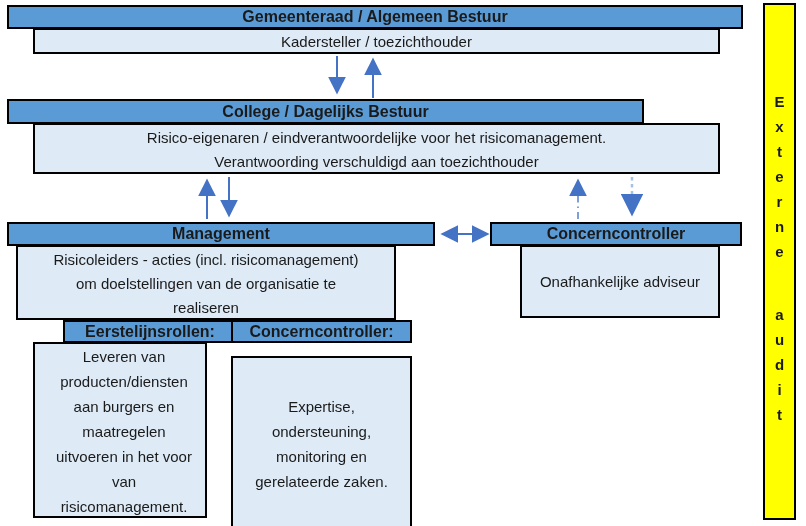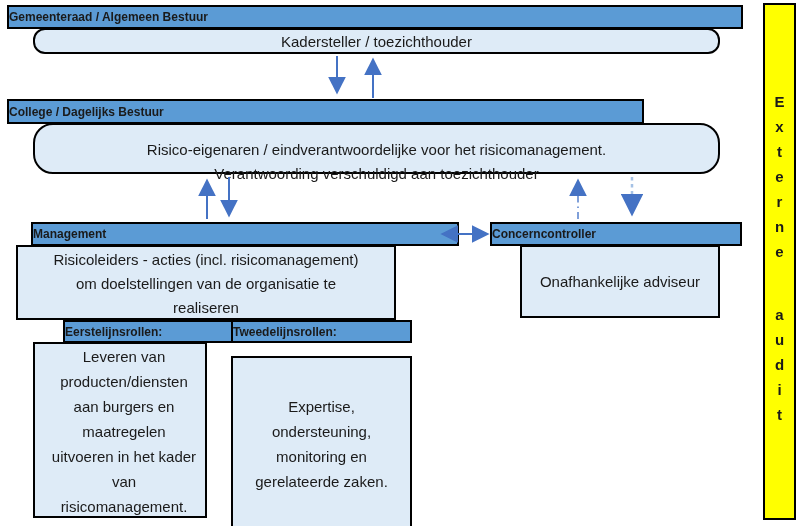--- a/index.html
+++ b/index.html
@@ -4,34 +4,34 @@
 <style>
   html,body{margin:0;padding:0;background:#fff;}
   .canvas{
     position:relative;width:806px;height:526px;background:#fff;
     font-family:"Liberation Sans",sans-serif;color:var(--text,#1a1a1a);
     overflow:hidden;
   }
   .hbar{
     position:absolute;background:var(--bar-fill,#5B9BD5);
     border:2px solid var(--border,#000);box-sizing:border-box;
-    display:flex;align-items:center;
-    font-weight:bold;font-size:12px;z-index:2;white-space:nowrap;
+    display:flex;align-items:center;justify-content:center;
+    font-weight:bold;font-size:16px;z-index:2;white-space:nowrap;
   }
   .obox{
     position:absolute;background:var(--box-fill,#DEEBF7);
     border:2px solid var(--border,#000);box-sizing:border-box;
     text-align:center;font-size:15px;z-index:1;
   }
   .obox .ln{white-space:nowrap;}
   #bar-gemeenteraad{left:7px;top:5px;width:736px;height:24px;}
-  #box-kadersteller{left:33px;top:28px;width:687px;height:26px;display:flex;align-items:center;justify-content:center;border-radius:12px;}
+  #box-kadersteller{left:33px;top:28px;width:687px;height:26px;display:flex;align-items:center;justify-content:center;}
   #bar-college{left:7px;top:99px;width:637px;height:25px;}
-  #box-college{left:33px;top:123px;width:687px;height:51px;line-height:24px;padding-top:13px;border-radius:20px;}
-  #bar-management{left:7px;top:222px;width:428px;height:24px;margin-left:24px;}
+  #box-college{left:33px;top:123px;width:687px;height:51px;line-height:24px;padding-top:1px;}
+  #bar-management{left:7px;top:222px;width:428px;height:24px;}
   #bar-concern{left:490px;top:222px;width:252px;height:24px;}
   #box-management{left:16px;top:245px;width:380px;height:75px;line-height:24px;padding-top:1px;}
   #box-concern{left:520px;top:245px;width:200px;height:73px;display:flex;align-items:center;justify-content:center;}
   #bar-eerste{left:33px;top:320px;width:174px;height:23px;margin-left:30px;}
   #bar-tweede{left:231px;top:320px;width:181px;height:23px;}
   #box-eerste{left:33px;top:342px;width:174px;height:176px;line-height:25px;padding-left:8px;}
   #box-tweede{left:231px;top:356px;width:181px;height:176px;display:flex;flex-direction:column;justify-content:center;line-height:25px;}
   #audit-bar{
     position:absolute;left:763px;top:3px;width:33px;height:517px;
     background:var(--audit-fill,#FFFF00);border:2px solid var(--border,#000);
@@ -81,29 +81,29 @@
     <div class="ln">realiseren</div>
   </div>
   <div class="obox" id="box-concern">
     <span class="ln">Onafhankelijke adviseur</span>
   </div>
 
   <div class="hbar" id="bar-eerste">
     <span>Eerstelijnsrollen:</span>
   </div>
   <div class="hbar" id="bar-tweede">
-    <span>Tweedelijnsrollen:</span>
+    <span>Concerncontroller:</span>
   </div>
 
   <div class="obox" id="box-eerste">
     <div class="ln">Leveren van</div>
     <div class="ln">producten/diensten</div>
     <div class="ln">aan burgers en</div>
     <div class="ln">maatregelen</div>
-    <div class="ln">uitvoeren in het kader</div>
+    <div class="ln">uitvoeren in het voor</div>
     <div class="ln">van</div>
     <div class="ln">risicomanagement.</div>
   </div>
   <div class="obox" id="box-tweede">
     <div class="ln">Expertise,</div>
     <div class="ln">ondersteuning,</div>
     <div class="ln">monitoring en</div>
     <div class="ln">gerelateerde zaken.</div>
   </div>
 

